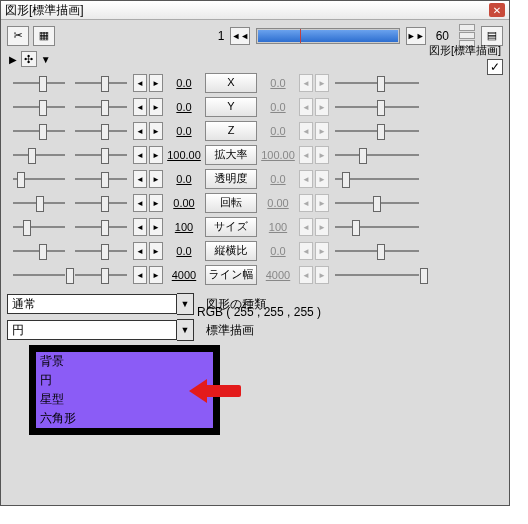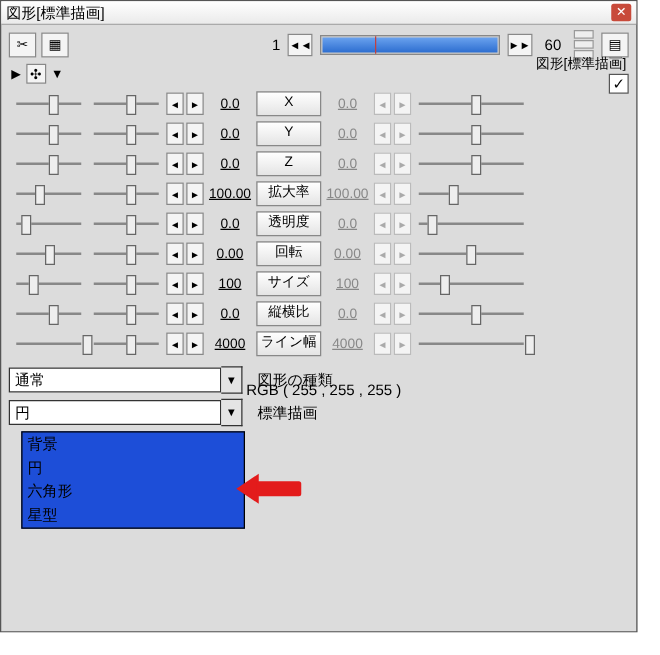--- a/index.html
+++ b/index.html
@@ -28,21 +28,21 @@
 .arrowbtn.dis{color:#aaa;border-color:#bbb}
 .val{width:38px;text-align:center;font-size:11px;text-decoration:underline;cursor:pointer}
 .pbtn{width:50px;height:18px;border:1px solid #888;background:linear-gradient(#fff,#e4e4e4);text-align:center;font-size:11px;line-height:16px;cursor:pointer}
 .sliderwrap{width:60px;display:flex;align-items:center}
 .sliderwrapR{width:92px;display:flex;align-items:center}
 .bottom{padding:6px 6px}
 .combo{display:flex;align-items:center;margin-bottom:4px}
 .combo-box{width:160px;height:18px;border:1px solid #333;background:#fff;display:flex;align-items:center;padding:0 4px;font-size:12px;cursor:pointer}
 .combo-btn{width:16px;height:20px;border:1px solid #333;border-left:none;background:#e4e4e4;display:flex;align-items:center;justify-content:center;font-size:9px;cursor:pointer}
 .combo-lbl{margin-left:12px;font-size:12px}
-.dropdown{position:absolute;left:16px;top:344px;width:177px;background:#1d4ed8;border:1px solid #000000;z-index:5}
+.dropdown{position:absolute;left:28px;top:344px;width:177px;background:#8b5cf6;border:7px solid #000000;z-index:5}
 .dd-item{padding:1px 4px;font-size:12px;cursor:pointer}
 .dd-item.sel{background:#2d6ed0;color:#fff;outline:1px solid #c02020}
 .arrow-ptr{position:absolute;left:192px;top:378px;z-index:6}
 .arrow-ptr .shaft{width:36px;height:12px;background:#e31b1b;position:absolute;top:6px;left:12px;border-radius:2px}
 .arrow-ptr .head{width:0;height:0;border-top:12px solid transparent;border-bottom:12px solid transparent;border-right:18px solid #e31b1b;position:absolute;top:0;left:-4px}
 .ministack{width:16px;display:flex;flex-direction:column;align-items:center;gap:1px;margin-right:2px}
 .ministack .ms{width:14px;height:5px;border:1px solid #999;background:#eee;font-size:6px;line-height:5px;text-align:center;cursor:pointer}
 </style>
 </head>
 <body>
@@ -338,22 +338,22 @@
       <div class="combo-box">円</div>
       <div class="combo-btn">▼</div>
       <span class="combo-lbl">標準描画</span>
     </div>
     <div style="margin-left:190px;margin-top:-40px">RGB ( 255 , 255 , 255 )</div>
   </div>
 
   <div class="dropdown" id="dd">
       <div class="dd-item">背景</div>
       <div class="dd-item">円</div>
+      <div class="dd-item">星型</div>
       <div class="dd-item">六角形</div>
-      <div class="dd-item">星型</div>
     </div>
 
   <div class="arrow-ptr">
     <div class="head"></div>
       <div class="shaft"></div>
   </div>
 
 </div>
 
 </body></html>

